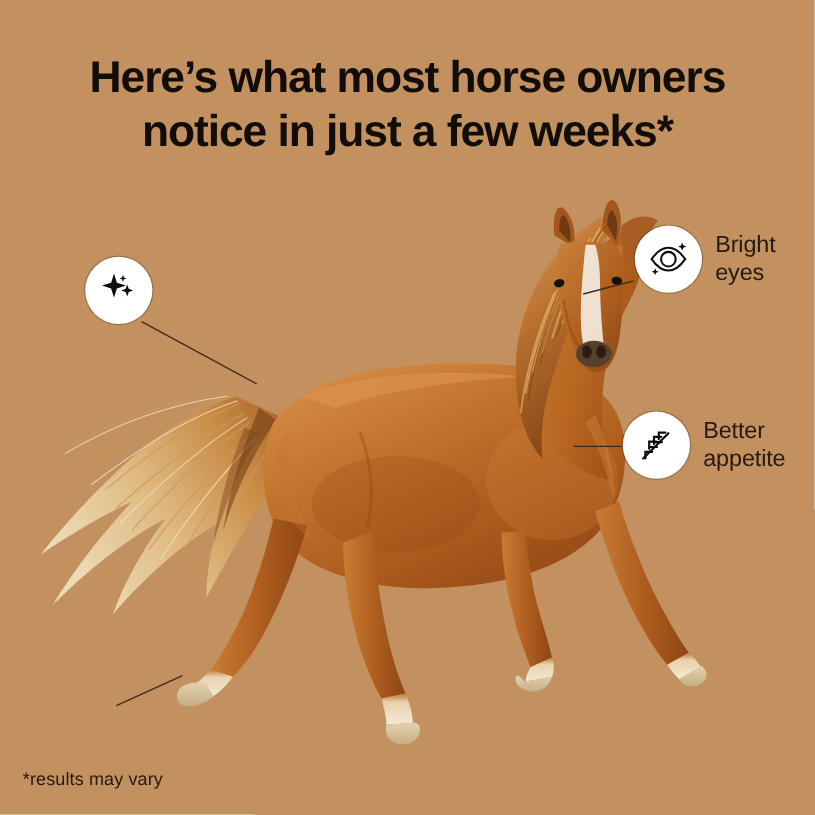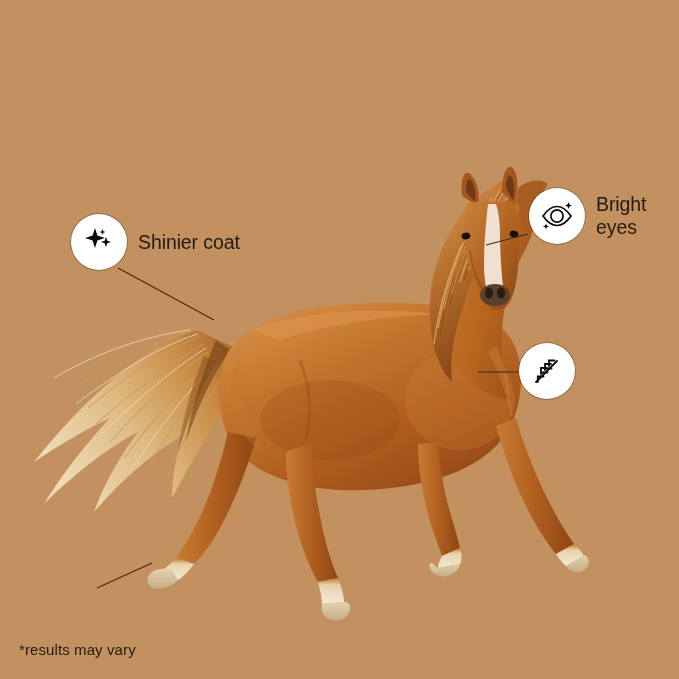--- a/index.html
+++ b/index.html
@@ -283,32 +283,33 @@
     <svg width="679" height="679" viewBox="0 0 679 679" aria-hidden="true">
       <g stroke="#3b2a18" stroke-width="1.1" fill="none">
         <line x1="118" y1="268" x2="214" y2="320"></line>
         <line x1="528" y1="234" x2="486" y2="245"></line>
         <line x1="518" y1="372" x2="478" y2="372"></line>
         <line x1="97" y1="588" x2="152" y2="563"></line>
       </g>
     </svg>
   </div>
 
+  <div class="headline">Here’s what most horse owners
+notice in just a few weeks*</div>
 
   <div class="callout" style="left:71px; top:214px;">
     <div class="badge">
       <span>
         <svg width="34" height="34" viewBox="0 0 34 34">
           <path d="M13 3 L15.4 10.6 L23 13 L15.4 15.4 L13 23 L10.6 15.4 L3 13 L10.6 10.6 Z" fill="#0f0b07"></path>
           <path d="M24 12 L25.3 15.7 L29 17 L25.3 18.3 L24 22 L22.7 18.3 L19 17 L22.7 15.7 Z" fill="#0f0b07"></path>
           <path d="M20.5 4 L21.3 6.2 L23.5 7 L21.3 7.8 L20.5 10 L19.7 7.8 L17.5 7 L19.7 6.2 Z" fill="#0f0b07"></path>
         </svg>
       </span>
     </div>
-    <div class="callout-label">Shinier coat</div>
   </div>
 
   <div class="callout right-side" style="left:529px; top:188px;">
     <div class="badge">
       <span>
         <svg width="36" height="36" viewBox="0 0 36 36">
           <path d="M4 18 C8.5 11.5 14 8.5 18 8.5 C22 8.5 27.5 11.5 32 18
                    C27.5 24.5 22 27.5 18 27.5 C14 27.5 8.5 24.5 4 18 Z" fill="none" stroke="#0f0b07" stroke-width="1.7"></path>
           <circle cx="18" cy="18" r="6.1" fill="none" stroke="#0f0b07" stroke-width="1.7"></circle>
           <path d="M18 12 A6.1 6.1 0 0 1 18 24 A4.6 4.6 0 0 0 18 12 Z" fill="#0f0b07" opacity="0.22"></path>
@@ -330,18 +331,20 @@
             <path d="M11 20 L11 14 L17 14"></path>
             <path d="M15 16 L15 10 L21 10"></path>
             <path d="M19 12 L19 6.5 L24.5 6.5"></path>
             <path d="M13.5 22.5 L7.8 22.5 L7.8 28"></path>
             <path d="M17.5 18.5 L11.8 18.5"></path>
             <path d="M21.5 14.5 L15.8 14.5"></path>
           </g>
         </svg>
       </span>
     </div>
+    <div class="callout-label">Better
+appetite</div>
   </div>
 
 
   <div class="footnote">*results may vary</div>
 
 </div>
 
 </body></html>

